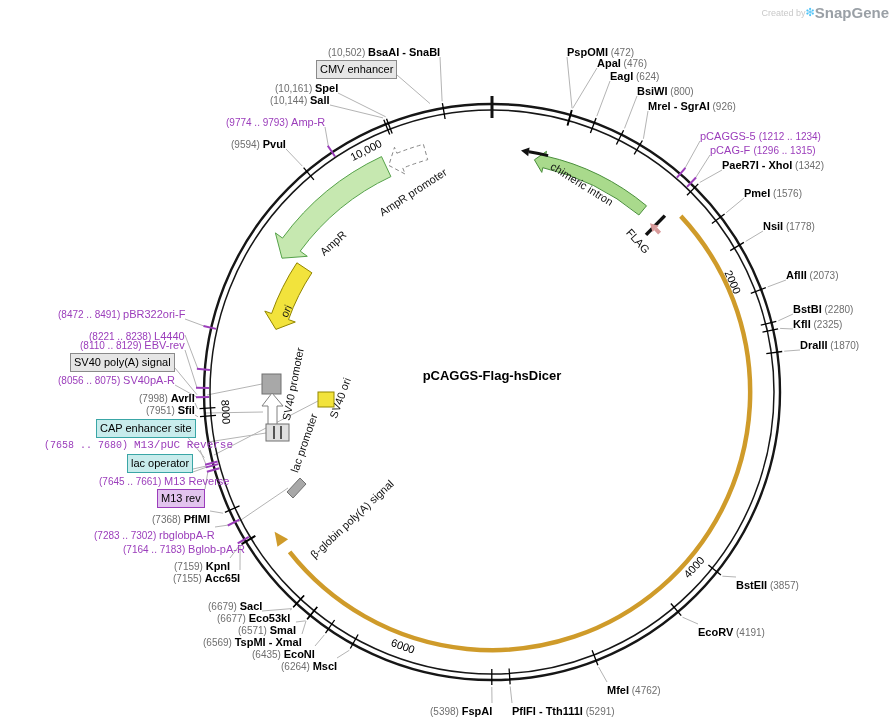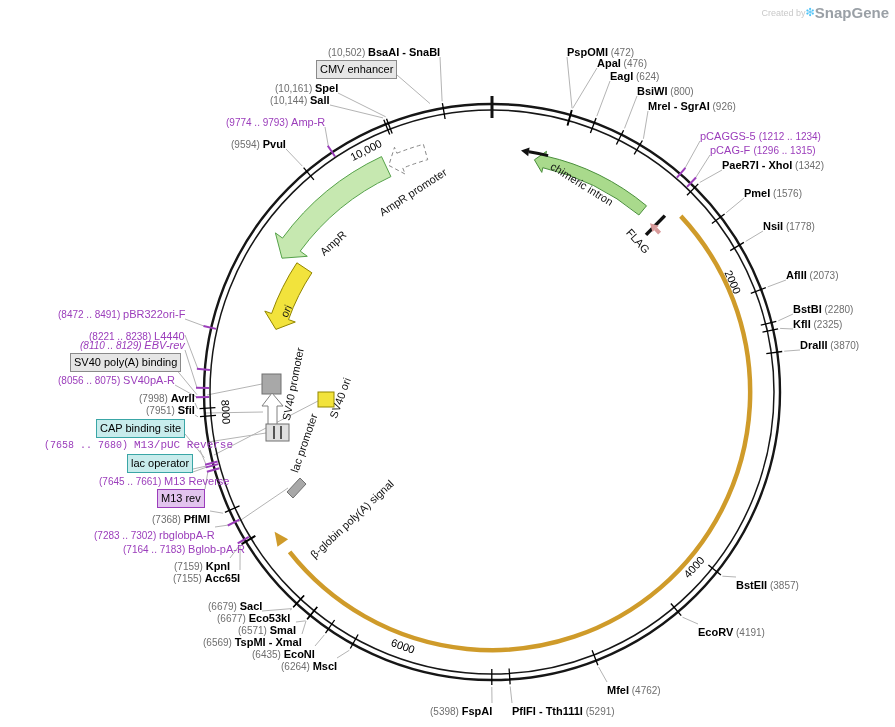--- a/index.html
+++ b/index.html
@@ -197,66 +197,67 @@
       <div class="lab " style="left: 637px; top: 83px;"><span class="e">BsiWI</span><span class="c"> (800)</span></div>
       <div class="lab " style="left: 648px; top: 98px;"><span class="e">MreI</span><span class="e"> - </span><span class="e">SgrAI</span><span class="c"> (926)</span></div>
       <div class="lab primer" style="left: 700px; top: 128px;"><span>pCAGGS-5 </span><span class="c">(1212 .. 1234)</span></div>
       <div class="lab primer" style="left: 710px; top: 142px;"><span>pCAG-F </span><span class="c">(1296 .. 1315)</span></div>
       <div class="lab " style="left: 722px; top: 157px;"><span class="e">PaeR7I</span><span class="e"> - </span><span class="e">XhoI</span><span class="c"> (1342)</span></div>
       <div class="lab " style="left: 744px; top: 185px;"><span class="e">PmeI</span><span class="c"> (1576)</span></div>
       <div class="lab " style="left: 763px; top: 218px;"><span class="e">NsiI</span><span class="c"> (1778)</span></div>
       <div class="lab " style="left: 786px; top: 267px;"><span class="e">AflII</span><span class="c"> (2073)</span></div>
       <div class="lab " style="left: 793px; top: 301px;"><span class="e">BstBI</span><span class="c"> (2280)</span></div>
       <div class="lab " style="left: 793px; top: 316px;"><span class="e">KflI</span><span class="c"> (2325)</span></div>
-      <div class="lab " style="left: 800px; top: 337px;"><span class="e">DraIII</span><span class="c"> (3870)</span></div>
+      <div class="lab " style="left: 800px; top: 337px;"><span class="e">DraIII</span><span class="c"> (1870)</span></div>
       <div class="lab " style="left: 736px; top: 577px;"><span class="e">BstEII</span><span class="c"> (3857)</span></div>
       <div class="lab " style="left: 698px; top: 624px;"><span class="e">EcoRV</span><span class="c"> (4191)</span></div>
       <div class="lab " style="left: 607px; top: 682px;"><span class="e">MfeI</span><span class="c"> (4762)</span></div>
       <div class="lab " style="left: 512px; top: 703px;"><span class="e">PflFI</span><span class="e"> - </span><span class="e">Tth111I</span><span class="c"> (5291)</span></div>
       <div class="lab " style="left: 430px; top: 703px;"><span class="c">(5398) </span><span class="e">FspAI</span></div>
       <div class="lab " style="left: 281px; top: 658px;"><span class="c">(6264) </span><span class="e">MscI</span></div>
       <div class="lab " style="left: 252px; top: 646px;"><span class="c">(6435) </span><span class="e">EcoNI</span></div>
       <div class="lab " style="left: 203px; top: 634px;"><span class="c">(6569) </span><span class="e">TspMI</span><span class="e"> - </span><span class="e">XmaI</span></div>
       <div class="lab " style="left: 238px; top: 622px;"><span class="c">(6571) </span><span class="e">SmaI</span></div>
       <div class="lab " style="left: 217px; top: 610px;"><span class="c">(6677) </span><span class="e">Eco53kI</span></div>
       <div class="lab " style="left: 208px; top: 598px;"><span class="c">(6679) </span><span class="e">SacI</span></div>
       <div class="lab " style="left: 173px; top: 570px;"><span class="c">(7155) </span><span class="e">Acc65I</span></div>
       <div class="lab " style="left: 174px; top: 558px;"><span class="c">(7159) </span><span class="e">KpnI</span></div>
       <div class="lab primer" style="left: 123px; top: 541px;"><span class="c">(7164 .. 7183) </span><span>Bglob-pA-R</span></div>
       <div class="lab primer" style="left: 94px; top: 527px;"><span class="c">(7283 .. 7302) </span><span>rbglobpA-R</span></div>
       <div class="lab " style="left: 152px; top: 511px;"><span class="c">(7368) </span><span class="e">PflMI</span></div>
       <div class="lab box box-purple" style="left: 157px; top: 489px;"><span>M13 rev</span></div>
       <div class="lab primer" style="left: 60px; top: 473px; margin-left: 39px;"><span class="c">(7645 .. 7661) </span><span>M13 Reverse</span></div>
       <div class="lab box box-cyan" style="left: 127px; top: 454px;"><span>lac operator</span></div>
       <div class="lab primer" style="left: 44px; top: 437px; font-family: Liberation Mono, monospace;"><span class="c">(7658 .. 7680) </span><span>M13/pUC Reverse</span></div>
-      <div class="lab box box-cyan" style="left: 96px; top: 419px;"><span>CAP binding site</span></div>
+      <div class="lab box box-cyan" style="left: 96px; top: 419px;"><span>CAP enhancer site</span></div>
       <div class="lab " style="left: 146px; top: 402px;"><span class="c">(7951) </span><span class="e">SfiI</span></div>
       <div class="lab " style="left: 139px; top: 390px;"><span class="c">(7998) </span><span class="e">AvrII</span></div>
       <div class="lab primer" style="left: 58px; top: 372px;"><span class="c">(8056 .. 8075) </span><span>SV40pA-R</span></div>
-      <div class="lab box" style="left: 70px; top: 353px;"><span>SV40 poly(A) binding</span></div>
-      <div class="lab primer" style="left: 80px; top: 337px; font-style: italic;"><span class="c">(8110 .. 8129) </span><span>EBV-rev</span></div>
+      <div class="lab box" style="left: 70px; top: 353px;"><span>SV40 poly(A) signal</span></div>
+      <div class="lab primer" style="left: 80px; top: 337px;"><span class="c">(8110 .. 8129) </span><span>EBV-rev</span></div>
       <div class="lab primer" style="left: 89px; top: 328px; text-align: center;"><span class="c">(8221 .. 8238) </span><span>L4440</span></div>
       <div class="lab primer" style="left: 58px; top: 306px;"><span class="c">(8472 .. 8491) </span><span>pBR322ori-F</span></div>
       <div class="rl tick" style="left: 366px; top: 150px; transform: translate(-50%, -50%) rotate(-27deg);">10,000</div>
       <div class="rl tick" style="left: 733px; top: 282px; transform: translate(-50%, -50%) rotate(66deg);">2000</div>
       <div class="rl tick" style="left: 694px; top: 567px; transform: translate(-50%, -50%) rotate(-47deg);">4000</div>
       <div class="rl tick" style="left: 403px; top: 646px; transform: translate(-50%, -50%) rotate(20deg);">6000</div>
       <div class="rl tick" style="left: 226px; top: 412px; transform: translate(-50%, -50%) rotate(87deg);">8000</div>
       <div class="rl feat" style="left: 582px; top: 184px; transform: translate(-50%, -50%) rotate(32deg);">chimeric intron</div>
       <div class="rl feat" style="left: 638px; top: 241px; transform: translate(-50%, -50%) rotate(48deg);">FLAG</div>
       <div class="rl feat" style="left: 413px; top: 192px; transform: translate(-50%, -50%) rotate(-33deg);">AmpR promoter</div>
       <div class="rl feat" style="left: 333px; top: 243px; transform: translate(-50%, -50%) rotate(-42deg);">AmpR</div>
       <div class="rl feat" style="left: 286px; top: 311px; transform: translate(-50%, -50%) rotate(-64deg);">ori</div>
       <div class="rl feat" style="left: 293px; top: 384px; transform: translate(-50%, -50%) rotate(-79deg);">SV40 promoter</div>
       <div class="rl feat" style="left: 304px; top: 443px; transform: translate(-50%, -50%) rotate(-71deg);">lac promoter</div>
       <div class="rl feat" style="left: 340px; top: 398px; transform: translate(-50%, -50%) rotate(-70deg);">SV40 ori</div>
       <div class="rl feat" style="left: 352px; top: 519px; transform: translate(-50%, -50%) rotate(-43deg);">β-globin poly(A) signal</div>
     </div>
 
   <div id="center-title">
+    <div class="pname">pCAGGS-Flag-hsDicer</div>
   </div>
 
   <div id="watermark">
     <span class="wm-created">Created by</span>
     <span class="wm-logo">❇</span>
     <span class="wm-brand">SnapGene</span>
   </div>
 </div>
 
 </body></html>

